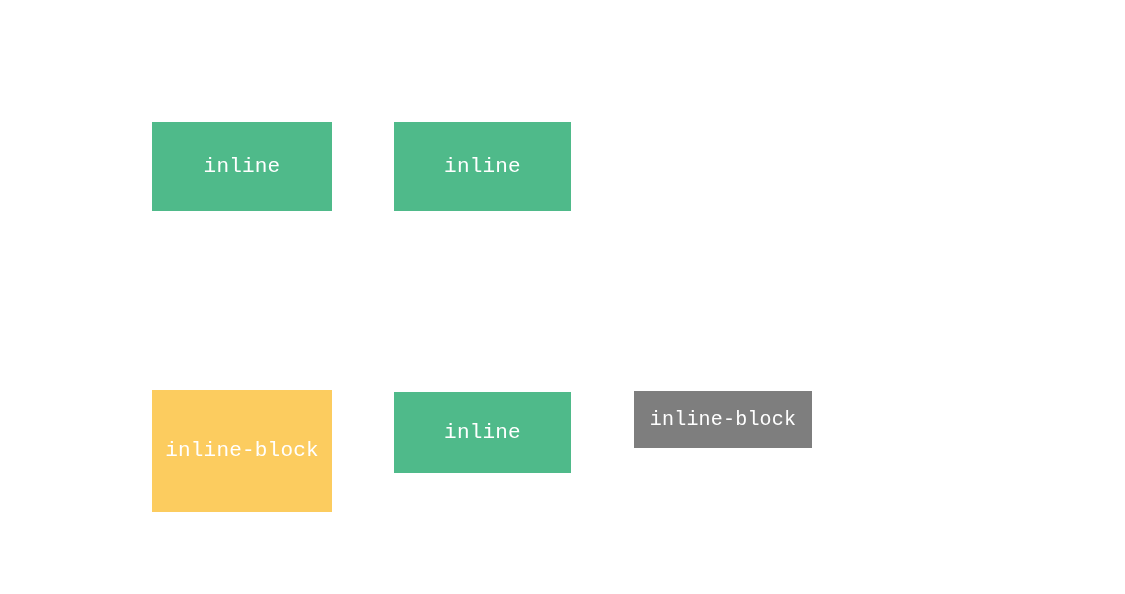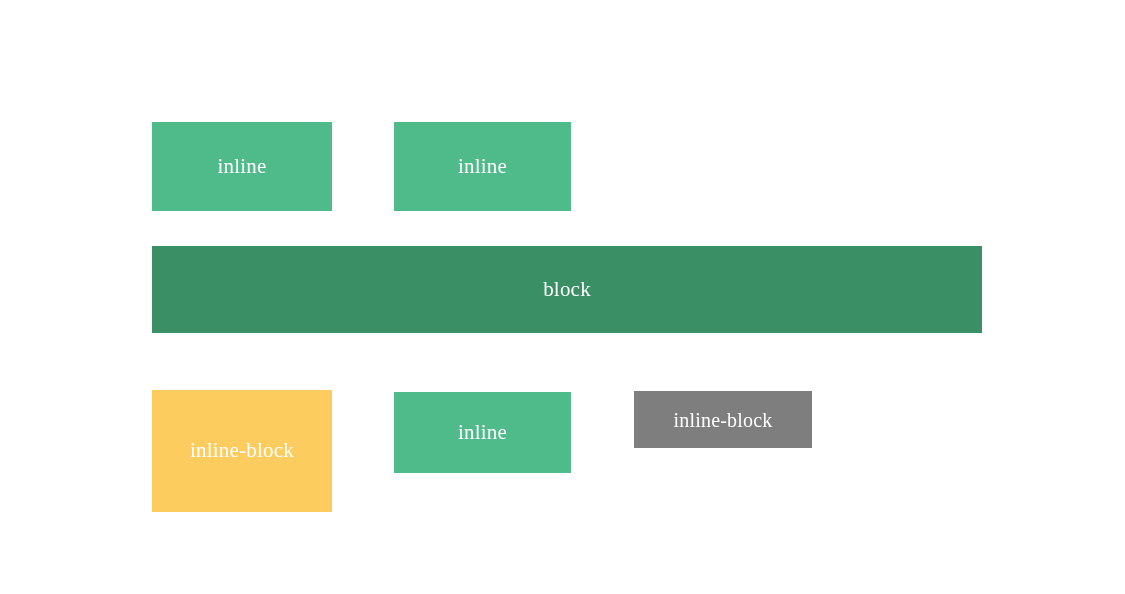--- a/index.html
+++ b/index.html
@@ -20,21 +20,21 @@
     background: #ffffff;
     overflow: hidden;
   }
 
   .demo-box {
     position: absolute;
     display: flex;
     align-items: center;
     justify-content: center;
     color: #ffffff;
-    font-family: Liberation Serif, serif;
+    font-family: Liberation Mono, monospace;
     font-weight: 400;
     letter-spacing: 0.2px;
     box-sizing: border-box;
     text-align: center;
     line-height: 1.2;
     user-select: none;
   }
 
   
   .box-inline-1 {
@@ -90,23 +90,20 @@
 <div id="canvas" style="background-color: rgb(255, 255, 255); width: 1125px; height: 594px;">
 
   <div class="demo-box box-inline-1" style="background-color: rgb(79, 186, 138); color: rgb(255, 255, 255);">
     <span>inline</span>
   </div>
 
   <div class="demo-box box-inline-2" style="background-color: rgb(79, 186, 138); color: rgb(255, 255, 255);">
     <span>inline</span>
   </div>
 
-  <div class="demo-box box-block" style="background-color: rgb(58, 143, 101); color: rgb(255, 255, 255);">
-    <span>block</span>
-  </div>
 
   <div class="demo-box box-inline-block-1" style="background-color: rgb(252, 204, 95); color: rgb(255, 255, 255);">
     <span>inline-block</span>
   </div>
 
   <div class="demo-box box-inline-3" style="background-color: rgb(79, 186, 138); color: rgb(255, 255, 255);">
     <span>inline</span>
   </div>
 
   <div class="demo-box box-inline-block-2" style="background-color: rgb(126, 126, 126); color: rgb(255, 255, 255);">

